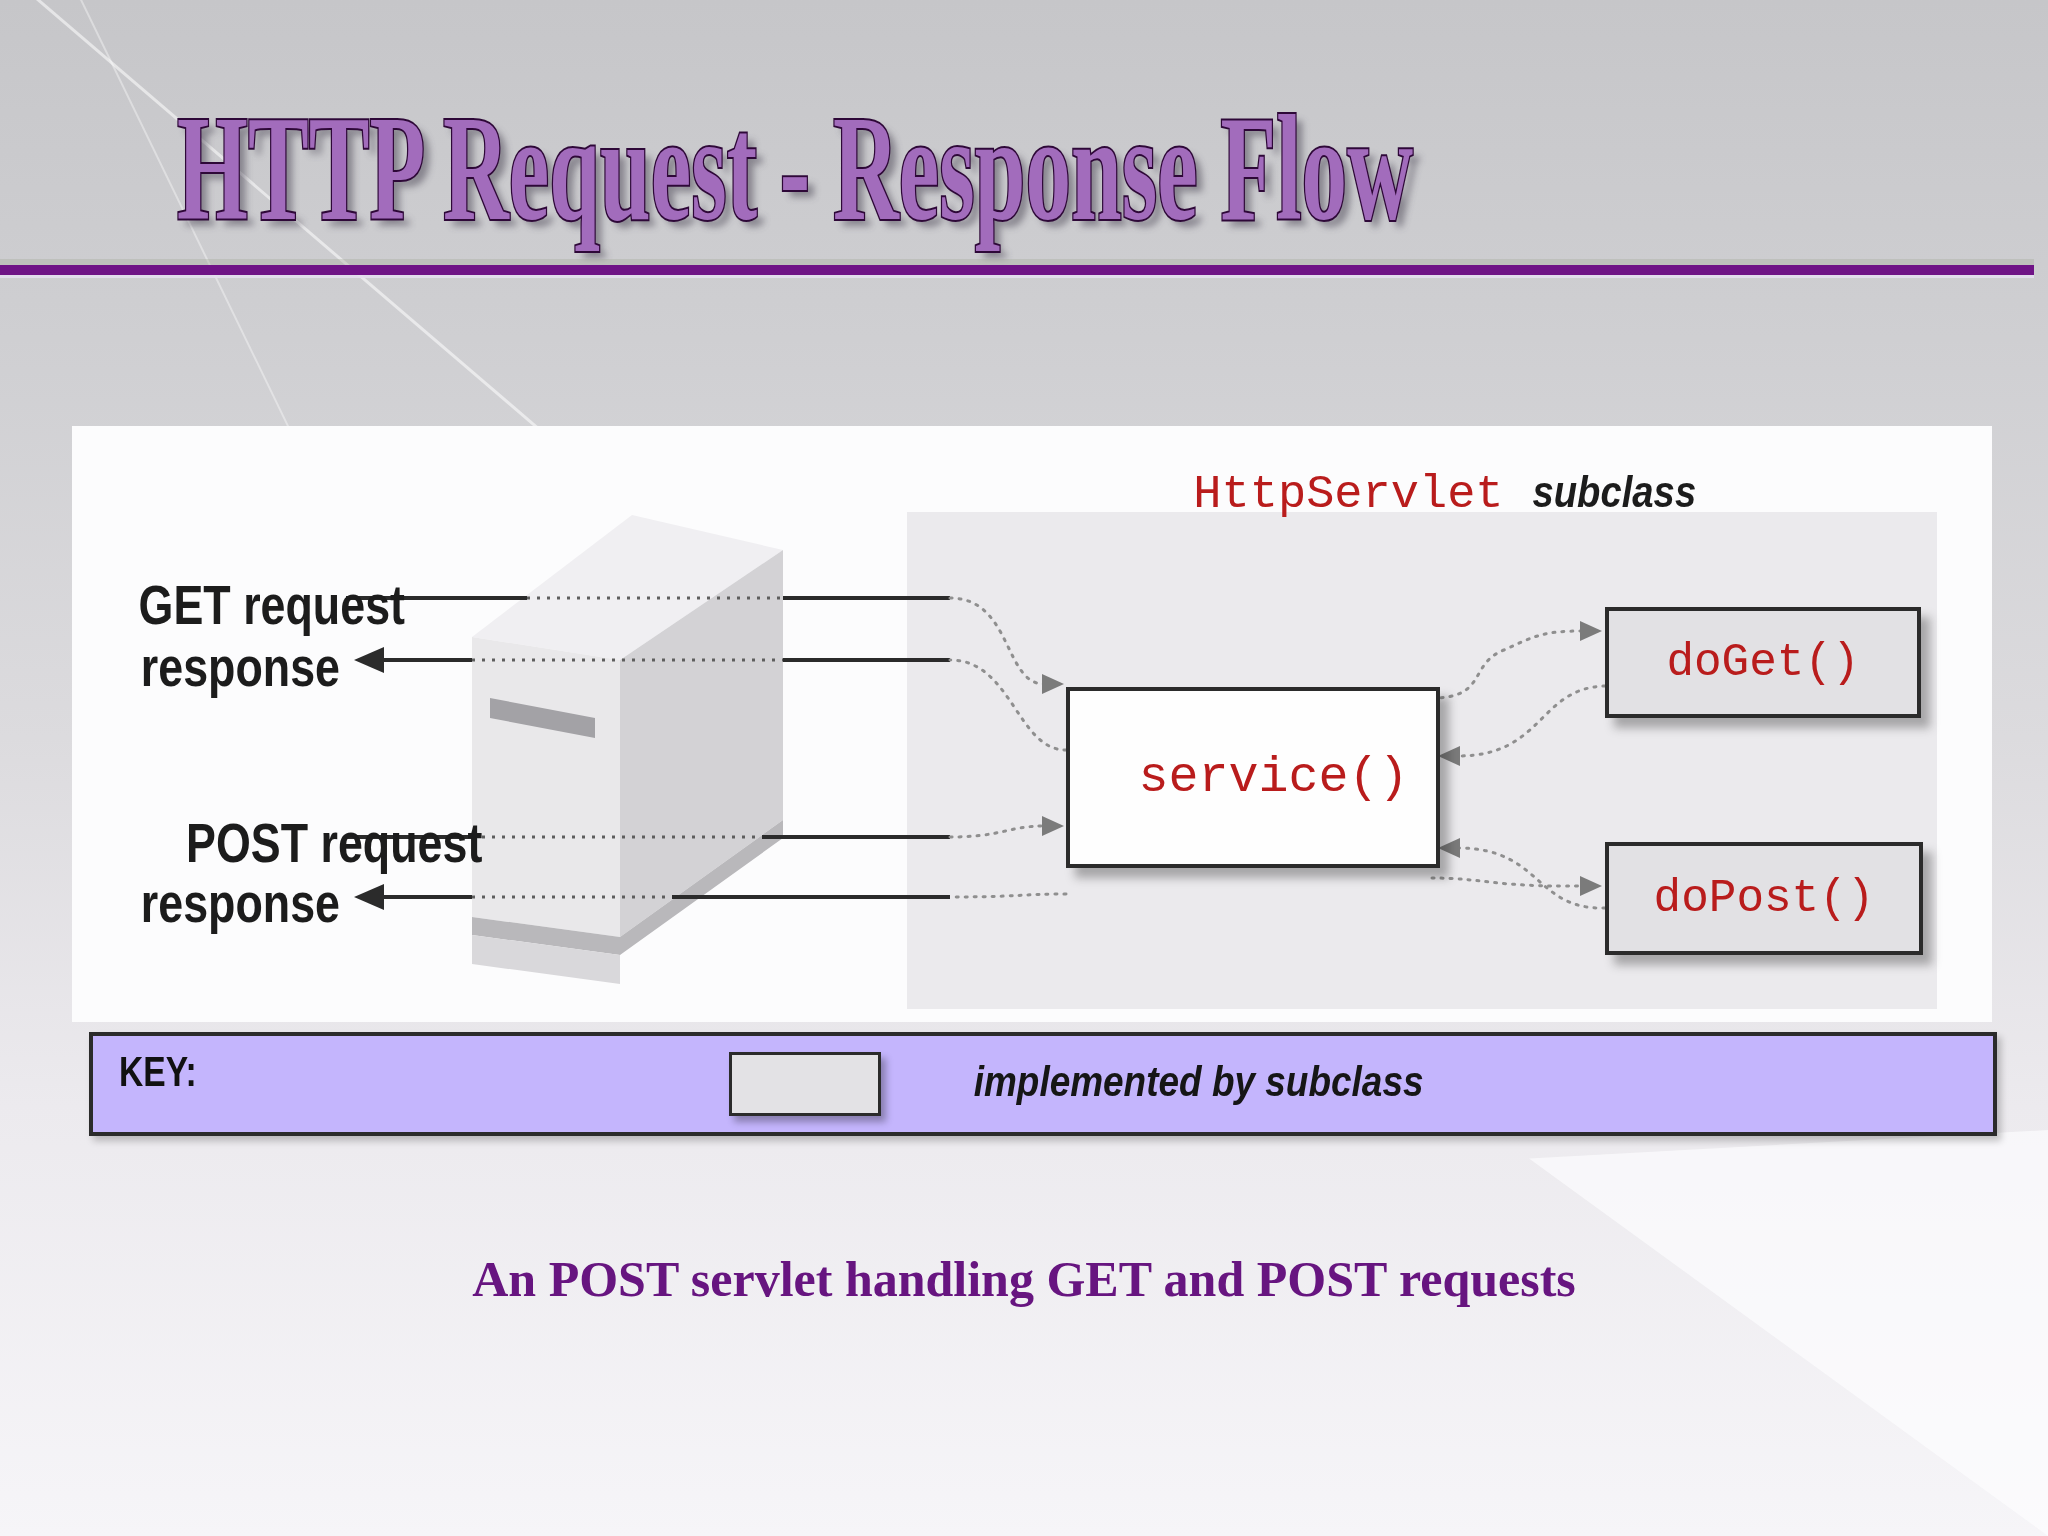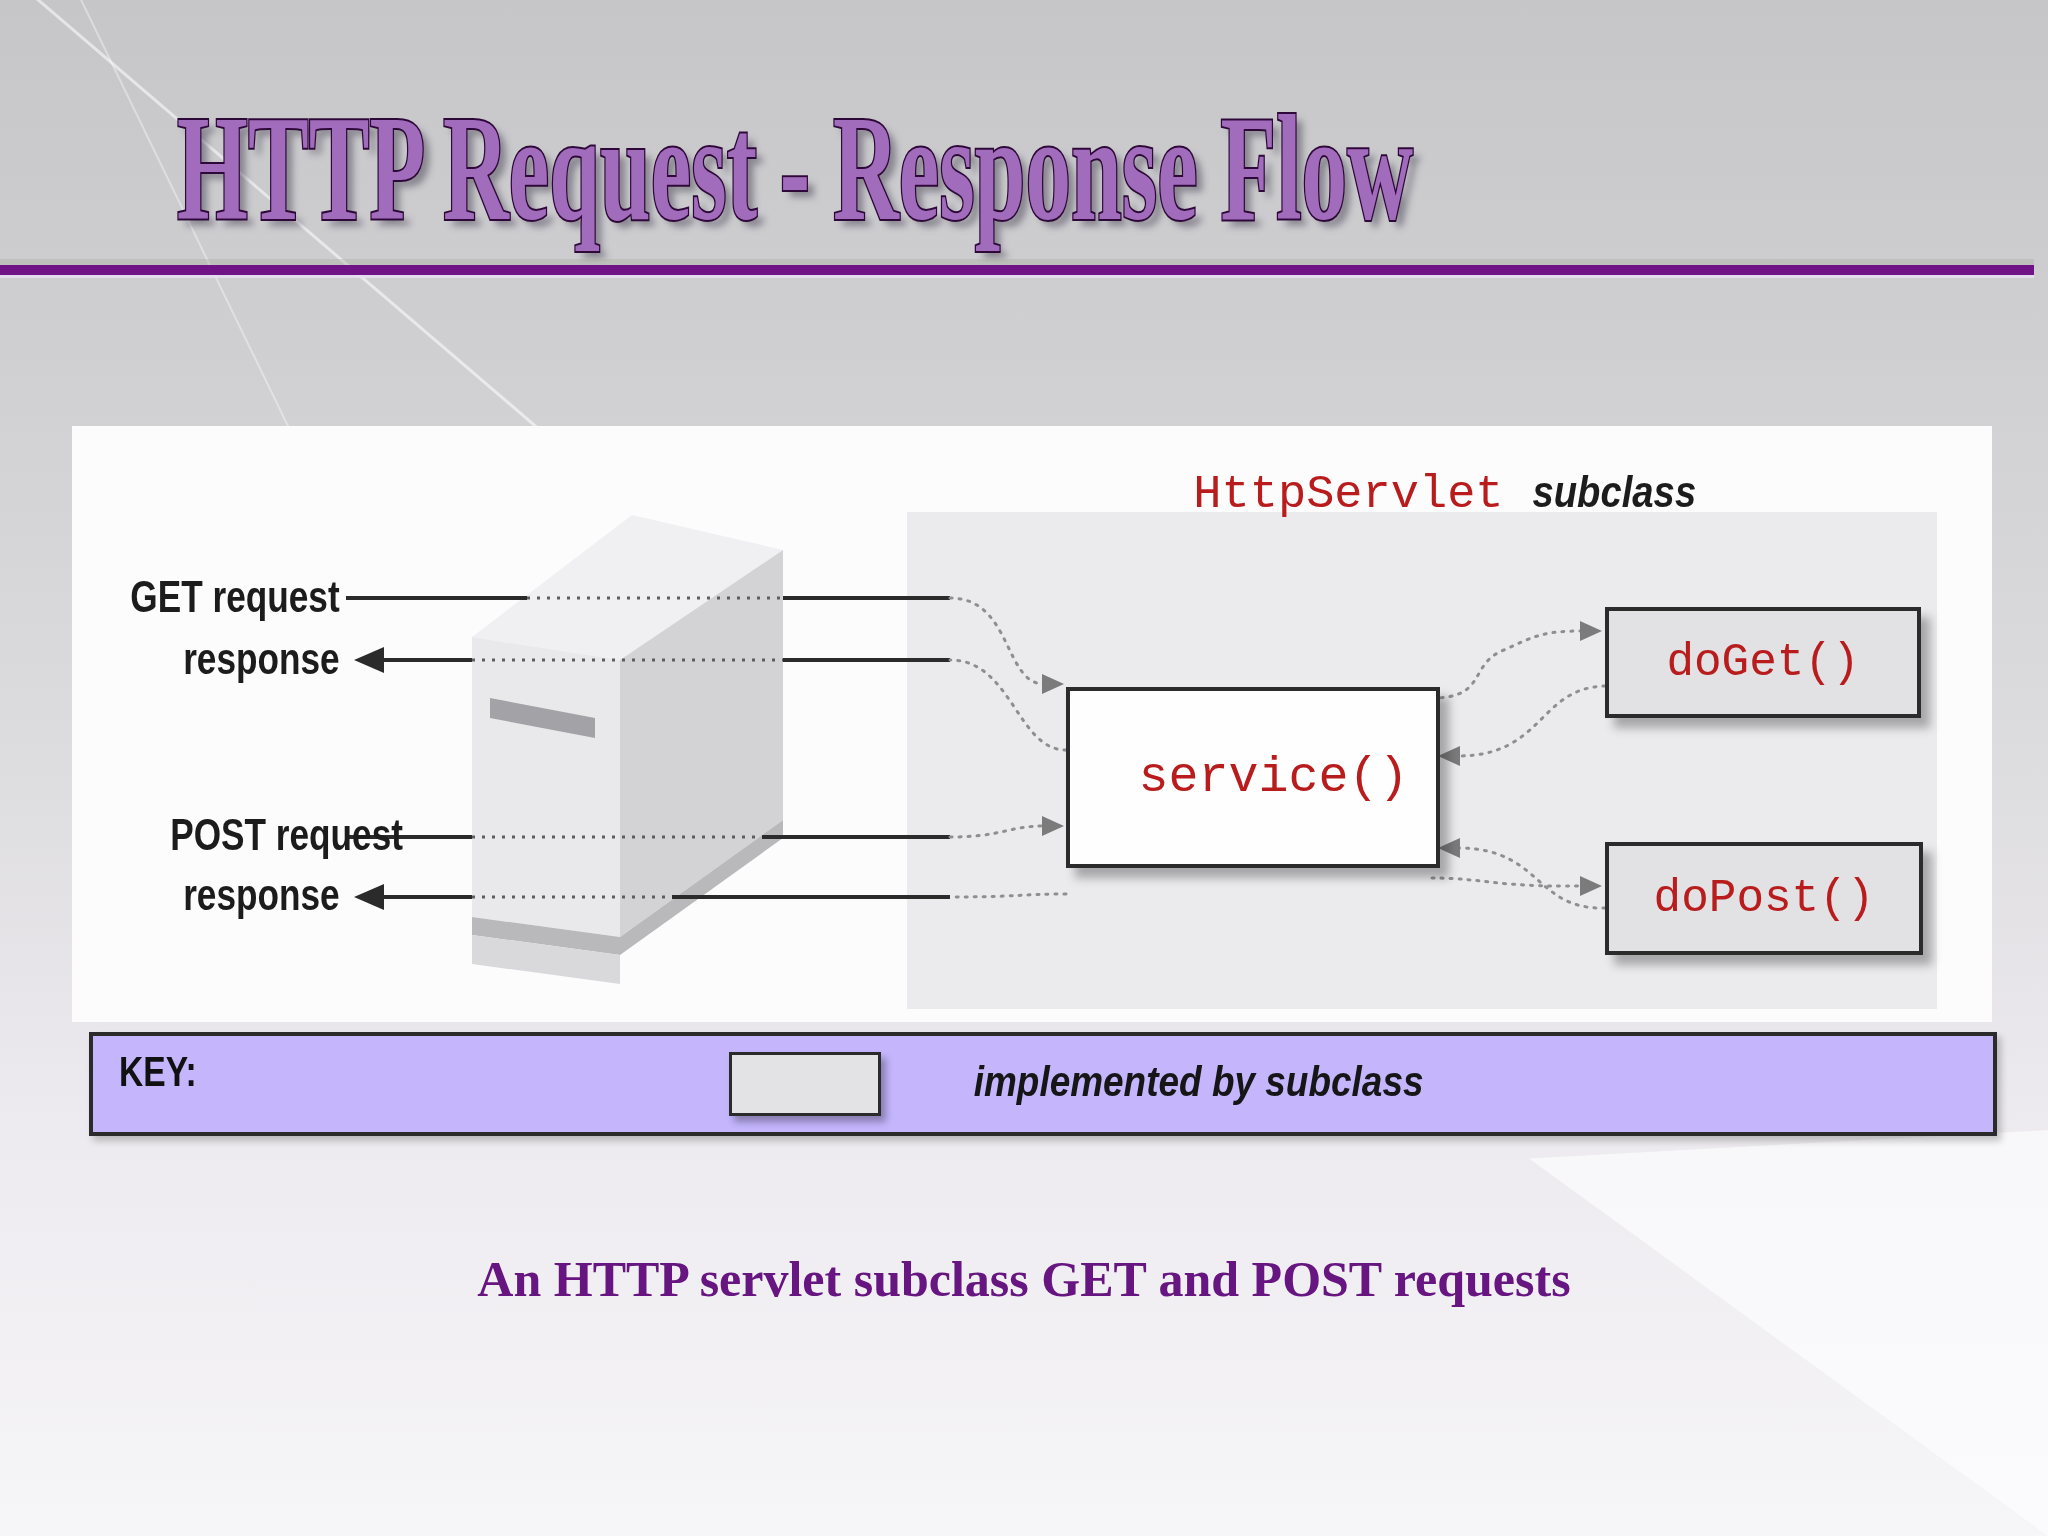--- a/index.html
+++ b/index.html
@@ -28,21 +28,21 @@
   
   .figure{position:absolute;left:72px;top:426px;width:1920px;height:596px;background:#fcfcfd;z-index:2;}
   .figure svg{position:absolute;left:0;top:0;}
   .fig-label{position:absolute;color:#1c1c1c;}
   .script{font-style:italic;font-weight:700;display:inline-block;transform:scaleX(0.85);transform-origin:center;}
   .lbl-webserver{left:430px;top:42px;width:310px;text-align:center;font-size:48px;}
   .lbl-servlet{left:1060px;top:40px;width:640px;text-align:center;white-space:nowrap;}
   .mono{font-family:"Liberation Mono",monospace;color:#b91c1c;}
   .lbl-servlet .mono{font-size:47px;}
   .lbl-servlet .script{font-size:45px;margin-left:10px;}
-  .flow-label{left:0;width:268px;text-align:right;font-size:44px;font-weight:700;white-space:nowrap;}
+  .flow-label{left:0;width:268px;text-align:right;font-size:56px;font-weight:700;white-space:nowrap;}
   .flow-label .cond{display:inline-block;transform:scaleX(0.8);transform-origin:100% 50%;}
   .lbl-get-req{top:146px;} .lbl-get-res{top:208px;}
   .lbl-post-req{top:384px;padding-left:40px;} .lbl-post-res{top:444px;}
   .method-box{position:absolute;border:4px solid #2b2b2b;display:flex;align-items:center;justify-content:center;
               box-shadow:9px 10px 9px rgba(40,40,40,0.35);}
   .box-service{left:994px;top:261px;width:366px;height:173px;background:#fefefe;}
   .box-service .mono{font-size:50px;margin-left:41px;}
   .box-doget{left:1533px;top:181px;width:308px;height:103px;background:#e2e1e4;}
   .box-dopost{left:1533px;top:416px;width:310px;height:105px;background:#e2e1e4;}
   .box-doget .mono,.box-dopost .mono{font-size:46px;}
@@ -161,13 +161,13 @@
     <span class="mono">doPost()</span>
   </div>
 </div>
 
 <div class="keybox">
   <span class="key-title">KEY:</span>
   <div class="key-swatch"></div>
   <span class="key-legend"><i class="script" style="transform:scaleX(0.88);">implemented by subclass</i></span>
 </div>
 
-<div class="caption">An HTTP servlet subclass GET and POST requests</div>
+<div class="caption">An POST servlet handling GET and POST requests</div>
 
 </body></html>

